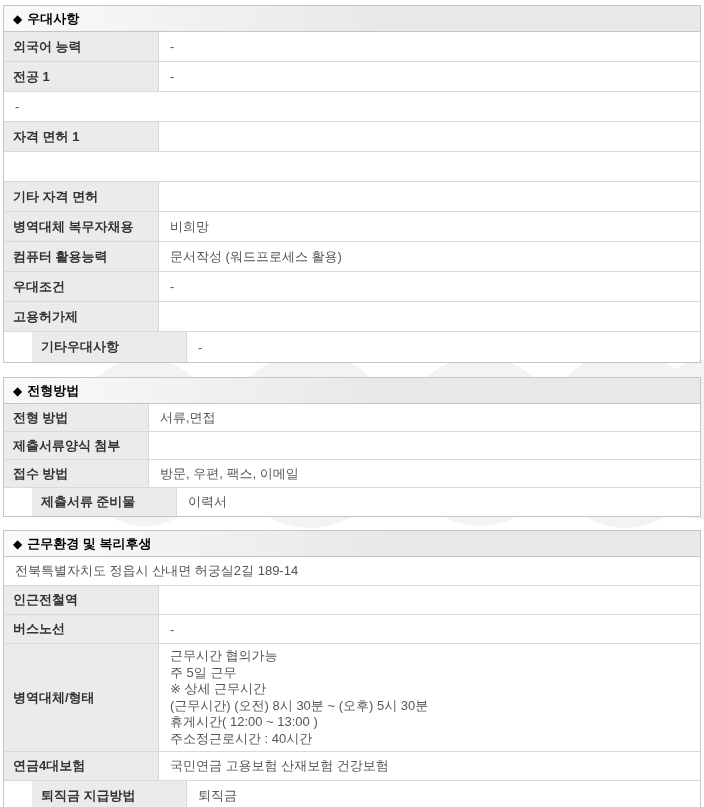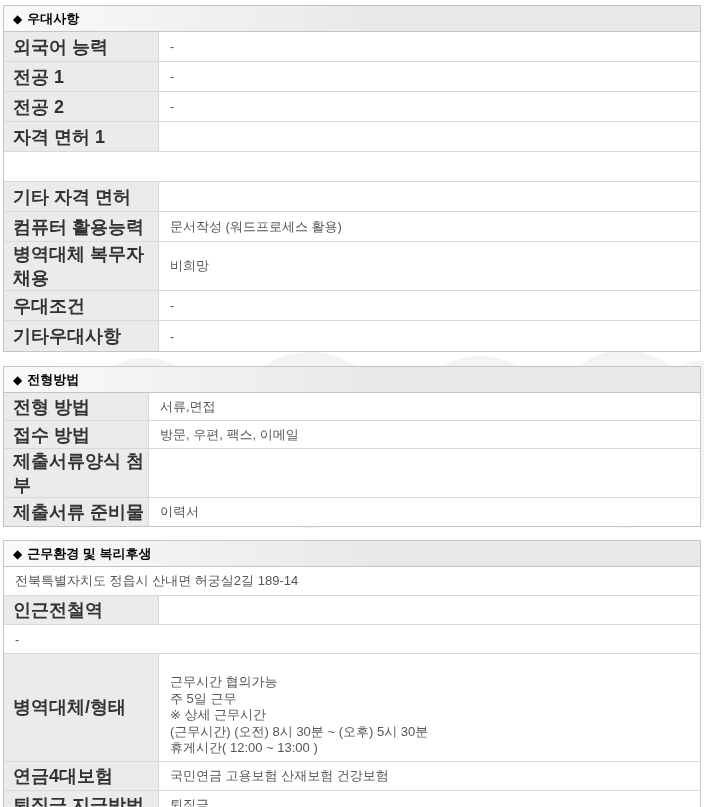--- a/index.html
+++ b/index.html
@@ -39,44 +39,44 @@
     font-size:13px;font-weight:bold;color:var(--header-text,#000);
   }
   .bullet{font-size:12px;margin-right:5px;line-height:1;}
 
   .row{
     display:flex;
     border-bottom:1px solid var(--inner-border,#d9d9d9);
     box-sizing:border-box;
     background:#fff;
   }
-  .row:last-child{border-bottom:none;}
+  .row:last-child{border-bottom:none;margin-left:28px;}
   .sec0 .row{min-height:30px;}
   .sec1 .row{min-height:28px;}
   .sec2 .row{min-height:29px;}
 
   .label-cell{
     flex:0 0 155px;box-sizing:border-box;
     background:var(--label-bg,#ebebeb);
     border-right:1px solid var(--inner-border,#d9d9d9);
     padding-left:9px;
     display:flex;align-items:center;
-    font-size:18px;font-weight:bold;color:var(--label-text,#333);
-  }
-  .sec1 .label-cell{flex-basis:145px;}
+    font-size:13px;font-weight:bold;color:var(--label-text,#333);
+  }
+  .sec1 .label-cell{flex-basis:145px;font-family:Liberation Serif, serif;}
 
   .value-cell{
     flex:1;min-width:0;box-sizing:border-box;
     padding:0 8px 0 11px;
     display:flex;align-items:center;
     font-size:13px;color:var(--value-text,#555);
   }
   .value-cell.multi{
     flex-direction:column;align-items:flex-start;justify-content:flex-end;
-    padding:4px 8px 4px 11px;line-height:16.5px;margin-top:16px;
+    padding:4px 8px 4px 11px;line-height:16.5px;
   }
   .vline{white-space:nowrap;}
 </style>
 </head>
 <body style="--header-bg-left: #fafafa; --header-bg-right: #e8e8e8; --label-bg: #ebebeb; --outer-border: #c5c5c5; --inner-border: #d9d9d9; --header-text: #000000; --label-text: #333333; --value-text: #555555; --wm-color: #f3f3f3;">
 
 <div class="wm-layer">
   <div class="wm wm1"></div>
   <div class="wm wm2"></div>
   <div class="wm wm3"></div>
@@ -93,68 +93,71 @@
     <div class="rows">
         <div class="row">
     <div class="label-cell">외국어 능력</div>
     <div class="value-cell">-</div>
   </div>
         <div class="row">
     <div class="label-cell">전공 1</div>
     <div class="value-cell">-</div>
   </div>
         <div class="row">
-    <div class="label-cell">전공 2</div>
     <div class="value-cell">-</div>
   </div>
         <div class="row">
     <div class="label-cell">자격 면허 1</div>
   </div>
         <div class="row">
     <div class="value-cell"></div>
   </div>
         <div class="row">
     <div class="label-cell">기타 자격 면허</div>
     <div class="value-cell"></div>
+  </div>
+        <div class="row">
+    <div class="label-cell">병역대체 복무자채용</div>
+    <div class="value-cell">비희망</div>
   </div>
         <div class="row">
     <div class="label-cell">컴퓨터 활용능력</div>
     <div class="value-cell">문서작성 (워드프로세스 활용)</div>
   </div>
         <div class="row">
-    <div class="label-cell">병역대체 복무자채용</div>
-    <div class="value-cell">비희망</div>
-  </div>
-        <div class="row">
     <div class="label-cell">우대조건</div>
     <div class="value-cell">-</div>
+  </div>
+        <div class="row">
+    <div class="label-cell">고용허가제</div>
+    <div class="value-cell"></div>
   </div>
         <div class="row">
     <div class="label-cell">기타우대사항</div>
     <div class="value-cell">-</div>
   </div>
       </div>
   </section>
     <section class="tbl sec1">
     <div class="tbl-header">
       <span class="bullet">◆</span>
       <span class="tbl-title">전형방법</span>
     </div>
     <div class="rows">
         <div class="row">
     <div class="label-cell">전형 방법</div>
     <div class="value-cell">서류,면접</div>
   </div>
         <div class="row">
+    <div class="label-cell">제출서류양식 첨부</div>
+    <div class="value-cell"></div>
+  </div>
+        <div class="row">
     <div class="label-cell">접수 방법</div>
     <div class="value-cell">방문, 우편, 팩스, 이메일</div>
-  </div>
-        <div class="row">
-    <div class="label-cell">제출서류양식 첨부</div>
-    <div class="value-cell"></div>
   </div>
         <div class="row">
     <div class="label-cell">제출서류 준비물</div>
     <div class="value-cell">이력서</div>
   </div>
       </div>
   </section>
     <section class="tbl sec2">
     <div class="tbl-header">
       <span class="bullet">◆</span>
@@ -162,30 +165,32 @@
     </div>
     <div class="rows">
         <div class="row">
     <div class="value-cell">전북특별자치도 정읍시 산내면 허궁실2길 189-14</div>
   </div>
         <div class="row">
     <div class="label-cell">인근전철역</div>
     <div class="value-cell"></div>
   </div>
         <div class="row">
+    <div class="label-cell">버스노선</div>
     <div class="value-cell">-</div>
   </div>
         <div class="row">
     <div class="label-cell">병역대체/형태</div>
     <div class="value-cell multi">
             <div class="vline">근무시간 협의가능</div>
             <div class="vline">주 5일 근무</div>
             <div class="vline">※ 상세 근무시간</div>
             <div class="vline">(근무시간) (오전) 8시 30분 ~ (오후) 5시 30분</div>
             <div class="vline">휴게시간( 12:00 ~ 13:00 )</div>
+            <div class="vline">주소정근로시간 : 40시간</div>
           </div>
   </div>
         <div class="row">
     <div class="label-cell">연금4대보험</div>
     <div class="value-cell">국민연금 고용보험 산재보험 건강보험</div>
   </div>
         <div class="row">
     <div class="label-cell">퇴직금 지급방법</div>
     <div class="value-cell">퇴직금</div>
   </div>

